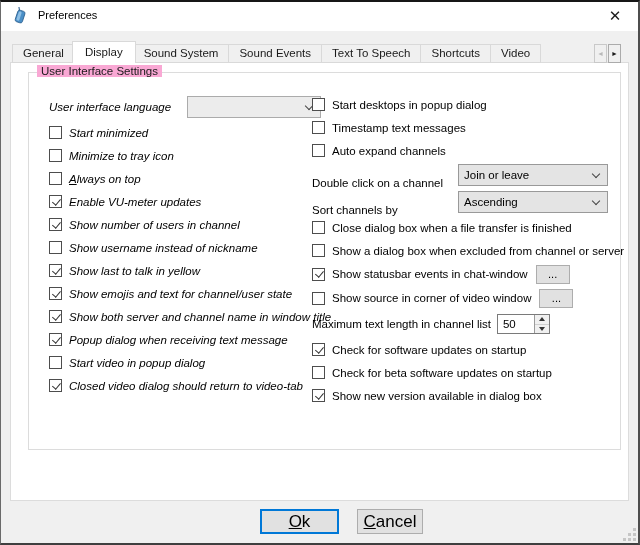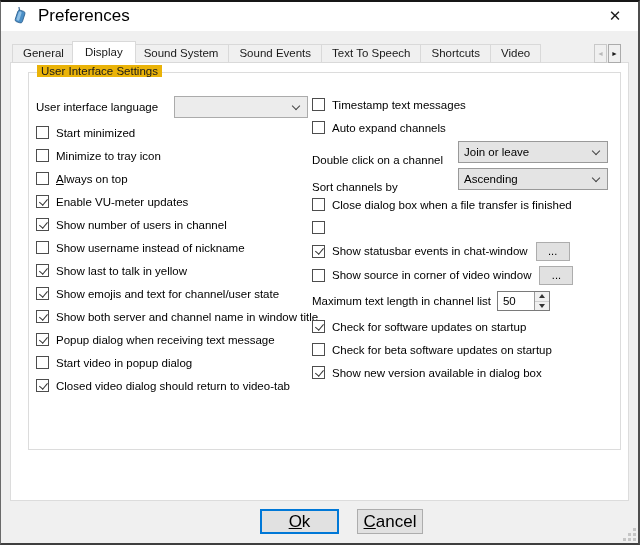--- a/index.html
+++ b/index.html
@@ -6,40 +6,40 @@
   *{box-sizing:border-box;}
   .window{
     position:relative;width:640px;height:545px;background:#f0f0f0;
     font-family:"Liberation Sans",sans-serif;color:#000;overflow:hidden;
   }
   .frame{position:absolute;inset:0;border-top:2px solid #161616;border-left:1px solid #6a6a6a;
     border-right:2px solid #4e4e4e;border-bottom:2px solid #3f3f3f;z-index:60;pointer-events:none;}
   
   .titlebar{position:absolute;left:0;top:0;width:100%;height:31px;background:#ffffff;z-index:5;}
   .app-icon{position:absolute;left:11px;top:7px;width:18px;height:18px;}
-  .title{position:absolute;left:38px;top:0;line-height:31px;font-size:17px;color:#000;}
+  .title{position:absolute;left:38px;top:0;line-height:31px;font-size:11px;color:#000;}
   .close{position:absolute;right:4px;top:2px;width:42px;height:28px;display:flex;align-items:center;justify-content:center;
     font-size:15px;color:#1a1a1a;cursor:default;}
   
   .tabstrip{position:absolute;left:10px;top:41px;width:582px;height:22px;display:flex;align-items:flex-end;
     overflow:hidden;z-index:4;padding-left:2px;}
   .tab{flex:0 0 auto;height:19px;line-height:17px;padding:0 10px;background:#f0f0f0;border:1px solid #d9d9d9;
     font-size:11.5px;white-space:nowrap;margin-right:-1px;color:#1a1a1a;}
   .tab.active{height:22px;line-height:20px;background:#ffffff;border-bottom:none;position:relative;z-index:3;
     margin-left:-2px;margin-right:-3px;padding:0 12px;text-align:center;}
   .tabscroll{position:absolute;left:593px;top:44px;display:flex;z-index:6;}
   .tsbtn{width:13px;height:19px;border:1px solid #ababab;background:#f0f0f0;display:flex;align-items:center;
     justify-content:center;font-size:7px;color:#1a1a1a;margin-left:1px;}
   .tsbtn.disabled{color:#b9b9b9;border-color:#c9c9c9;}
   
   .panel{position:absolute;left:10px;top:62px;width:619px;height:439px;background:#ffffff;
     border:1px solid #dcdcdc;z-index:2;}
   .groupbox{position:absolute;left:17px;top:9px;width:593px;height:378px;border:1px solid #dcdcdc;}
-  .gb-title{position:absolute;left:8px;top:-8px;background:#eab308;padding:0 4px;font-size:11.5px;color:#1a1a1a;}
-  .col-left{position:absolute;left:7px;top:20px;width:277px;}
+  .gb-title{position:absolute;left:8px;top:-8px;background:#f9a8d4;padding:0 4px;font-size:11.5px;color:#1a1a1a;}
+  .col-left{position:absolute;left:20px;top:20px;width:277px;font-style:italic;}
   .col-right{position:absolute;left:283px;top:20px;width:303px;}
   .lang-row{position:relative;height:28px;display:flex;align-items:center;font-size:11.5px;}
   .row{display:flex;align-items:center;height:23px;font-size:11.5px;white-space:nowrap;}
   .r-combo{position:relative;height:27px;display:flex;align-items:flex-end;font-size:11.5px;}
   .r-dots{height:24px;}
   .r-spin{height:28px;}
   
   .cb{width:13px;height:13px;border:1px solid #4d4d4d;background:#fff;position:relative;flex:0 0 auto;margin-right:7px;}
   .cb.checked::after{content:'';position:absolute;left:3.5px;top:0.5px;width:3.5px;height:7px;
     border:solid #333;border-width:0 1.6px 1.6px 0;transform:rotate(40deg);}
@@ -166,20 +166,24 @@
             <div class="row">
               <span class="cb checked"></span>
               <span class="lbl">Closed video dialog should return to video-tab</span>
             </div>
           </div>
       </div>
 
       <div class="col-right" id="right-rows">
           <div class="row">
             <span class="cb"></span>
+            <span class="lbl">Start desktops in popup dialog</span>
+          </div>
+          <div class="row">
+            <span class="cb"></span>
             <span class="lbl">Timestamp text messages</span>
           </div>
           <div class="row">
             <span class="cb"></span>
             <span class="lbl">Auto expand channels</span>
           </div>
           <div class="r-combo">
             <span class="lbl">Double click on a channel</span>
             <div class="combo val">
               <span>Join or leave</span>
@@ -192,20 +196,21 @@
               <span>Ascending</span>
               <span class="chev"></span>
             </div>
           </div>
           <div class="row">
             <span class="cb"></span>
             <span class="lbl">Close dialog box when a file transfer is finished</span>
           </div>
           <div class="row">
             <span class="cb"></span>
+            <span class="lbl">Show a dialog box when excluded from channel or server</span>
           </div>
           <div class="row r-dots">
             <span class="cb checked"></span>
             <span class="lbl">Show statusbar events in chat-window</span>
             <button class="dots">...</button>
           </div>
           <div class="row r-dots">
             <span class="cb"></span>
             <span class="lbl">Show source in corner of video window</span>
             <button class="dots">...</button>

